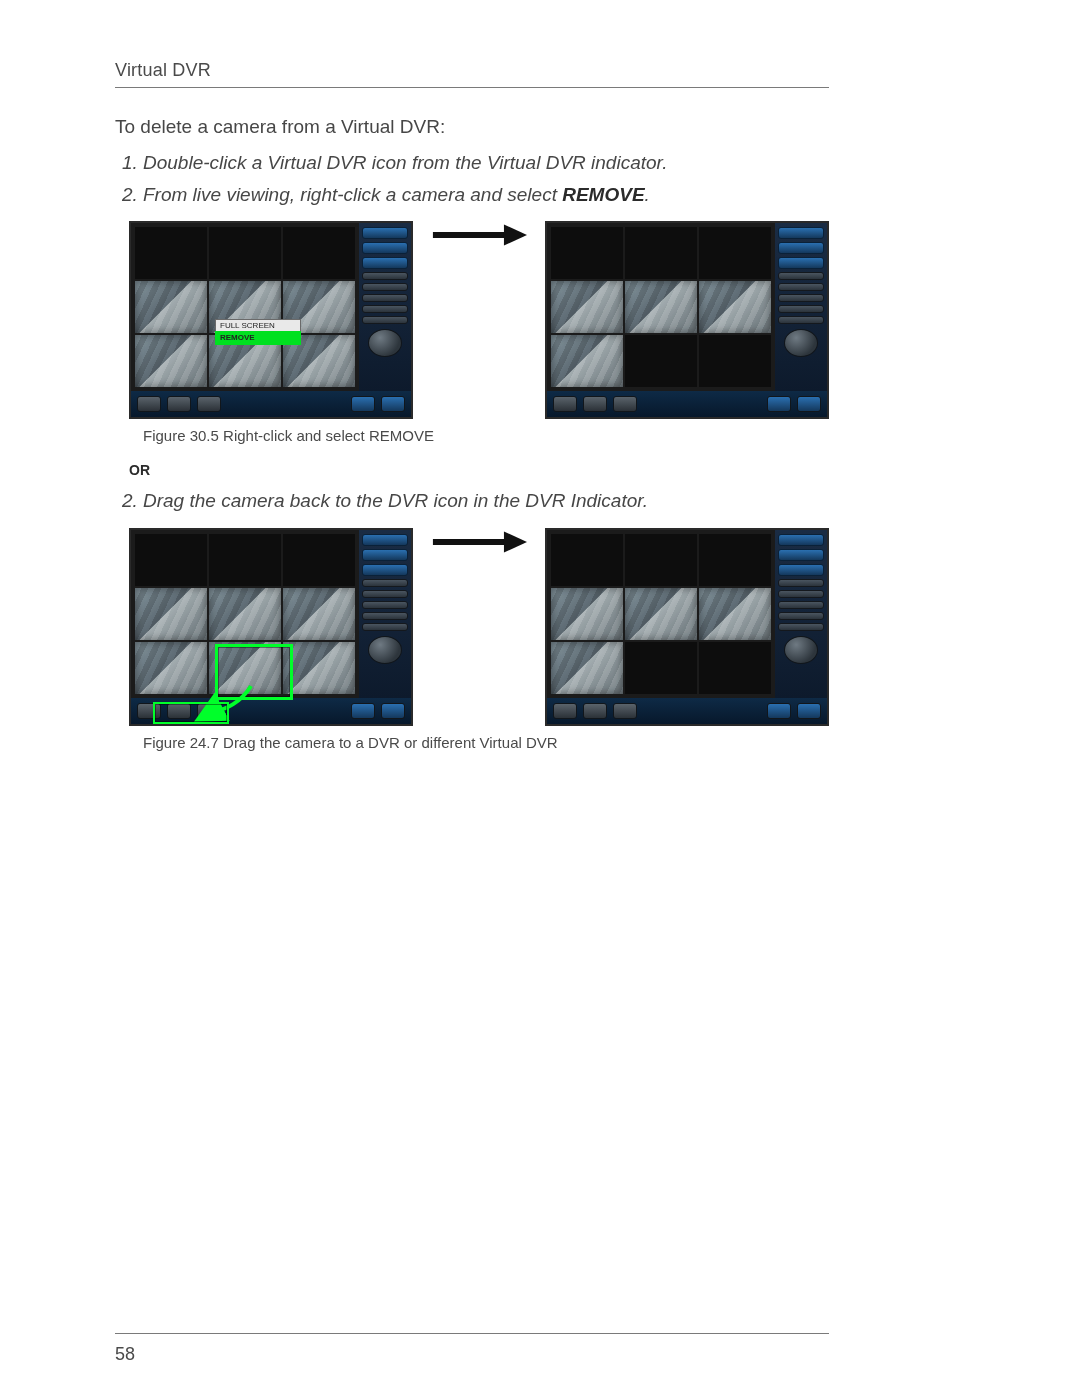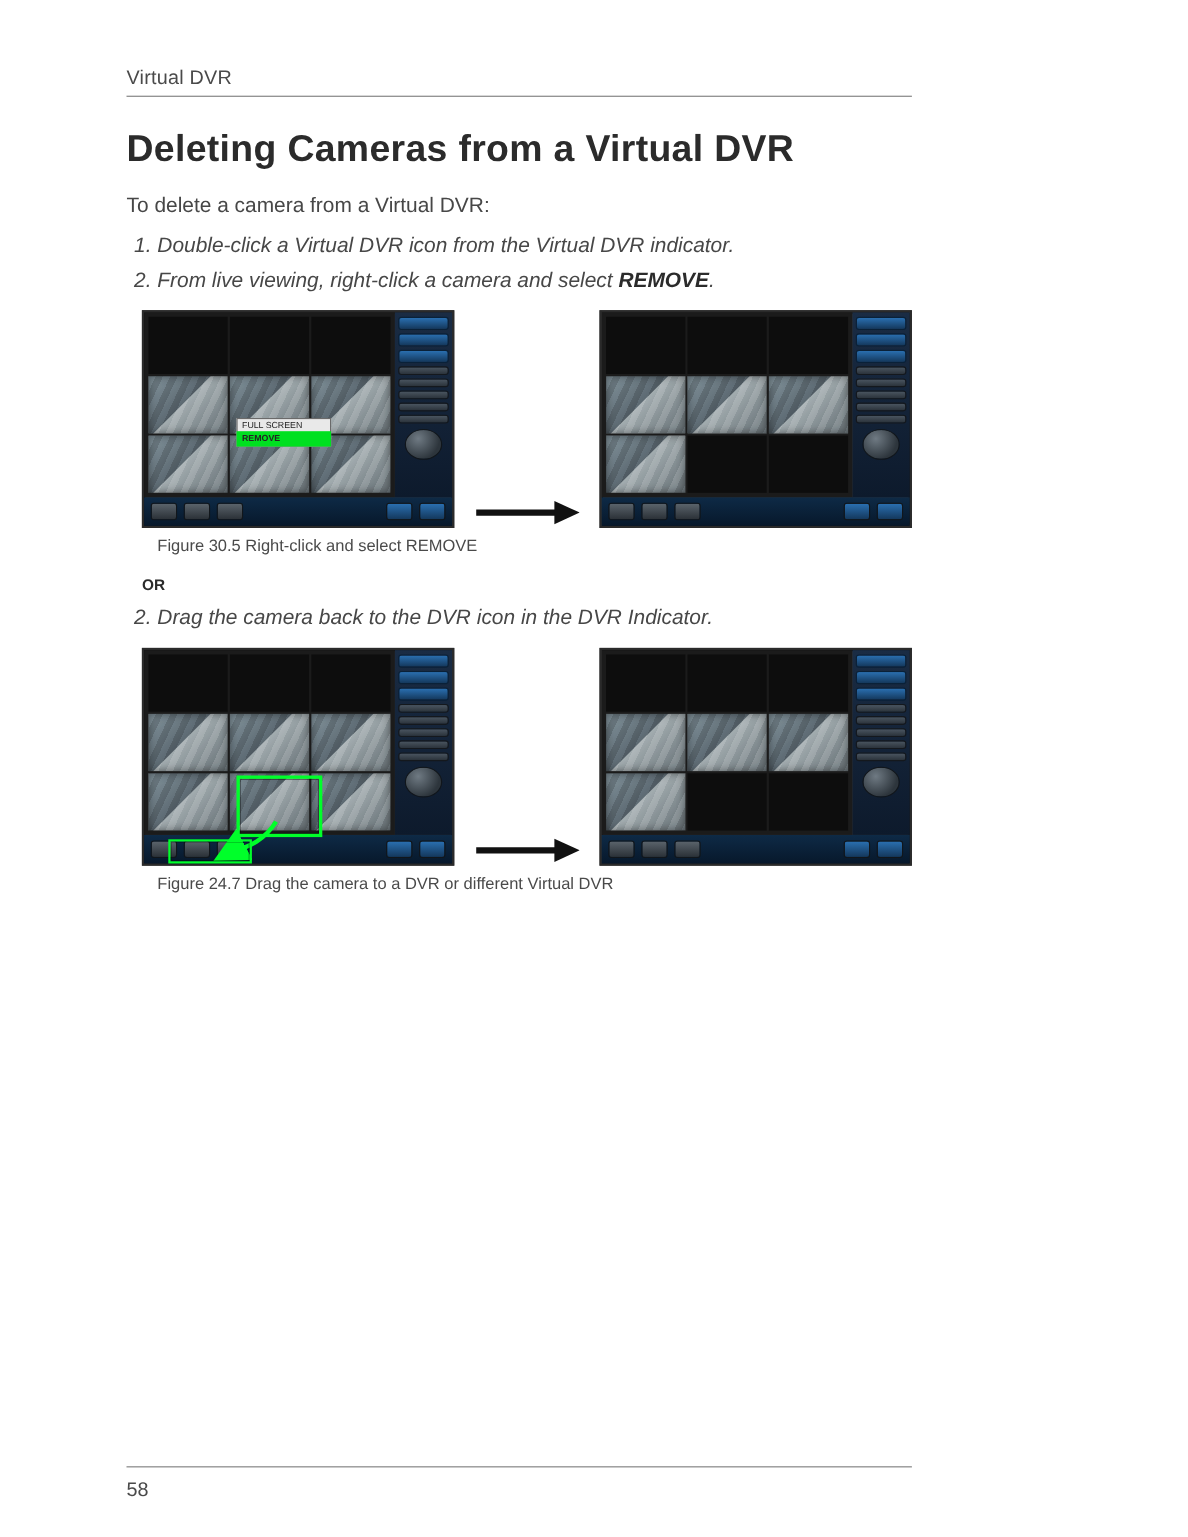--- a/index.html
+++ b/index.html
@@ -47,21 +47,21 @@
     font-style: italic;
   }
   ol.steps li {
     margin-bottom: 6px;
     line-height: 1.35;
   }
   .strong { font-weight: 700; color: #2b2b2b; }
 
   .fig-row {
     display: flex;
-    align-items: flex-end;
+    align-items: flex-start;
     gap: 18px;
     margin: 8px 0 6px 14px;
   }
 
   .dvr {
     width: 280px;
     border: 2px solid #2a2a2a;
     background: #3b3b3b;
     box-shadow: 0 0 0 1px #000 inset;
     position: relative;
@@ -205,21 +205,20 @@
   }
 </style>
 </head>
 <body>
 
 <div class="page">
 
   <div class="running-head">Virtual DVR</div>
   <hr class="rule-top">
 
-  <h1 class="title">Deleting Cameras from a Virtual DVR</h1>
 
   <p class="intro">To delete a camera from a Virtual DVR:</p>
 
   <ol class="steps">
     <li>Double-click a Virtual DVR icon from the Virtual DVR indicator.</li>
     <li>
       <span>From live viewing, right-click a camera and select </span><span class="strong">REMOVE</span><span>.</span>
     </li>
   </ol>
 

